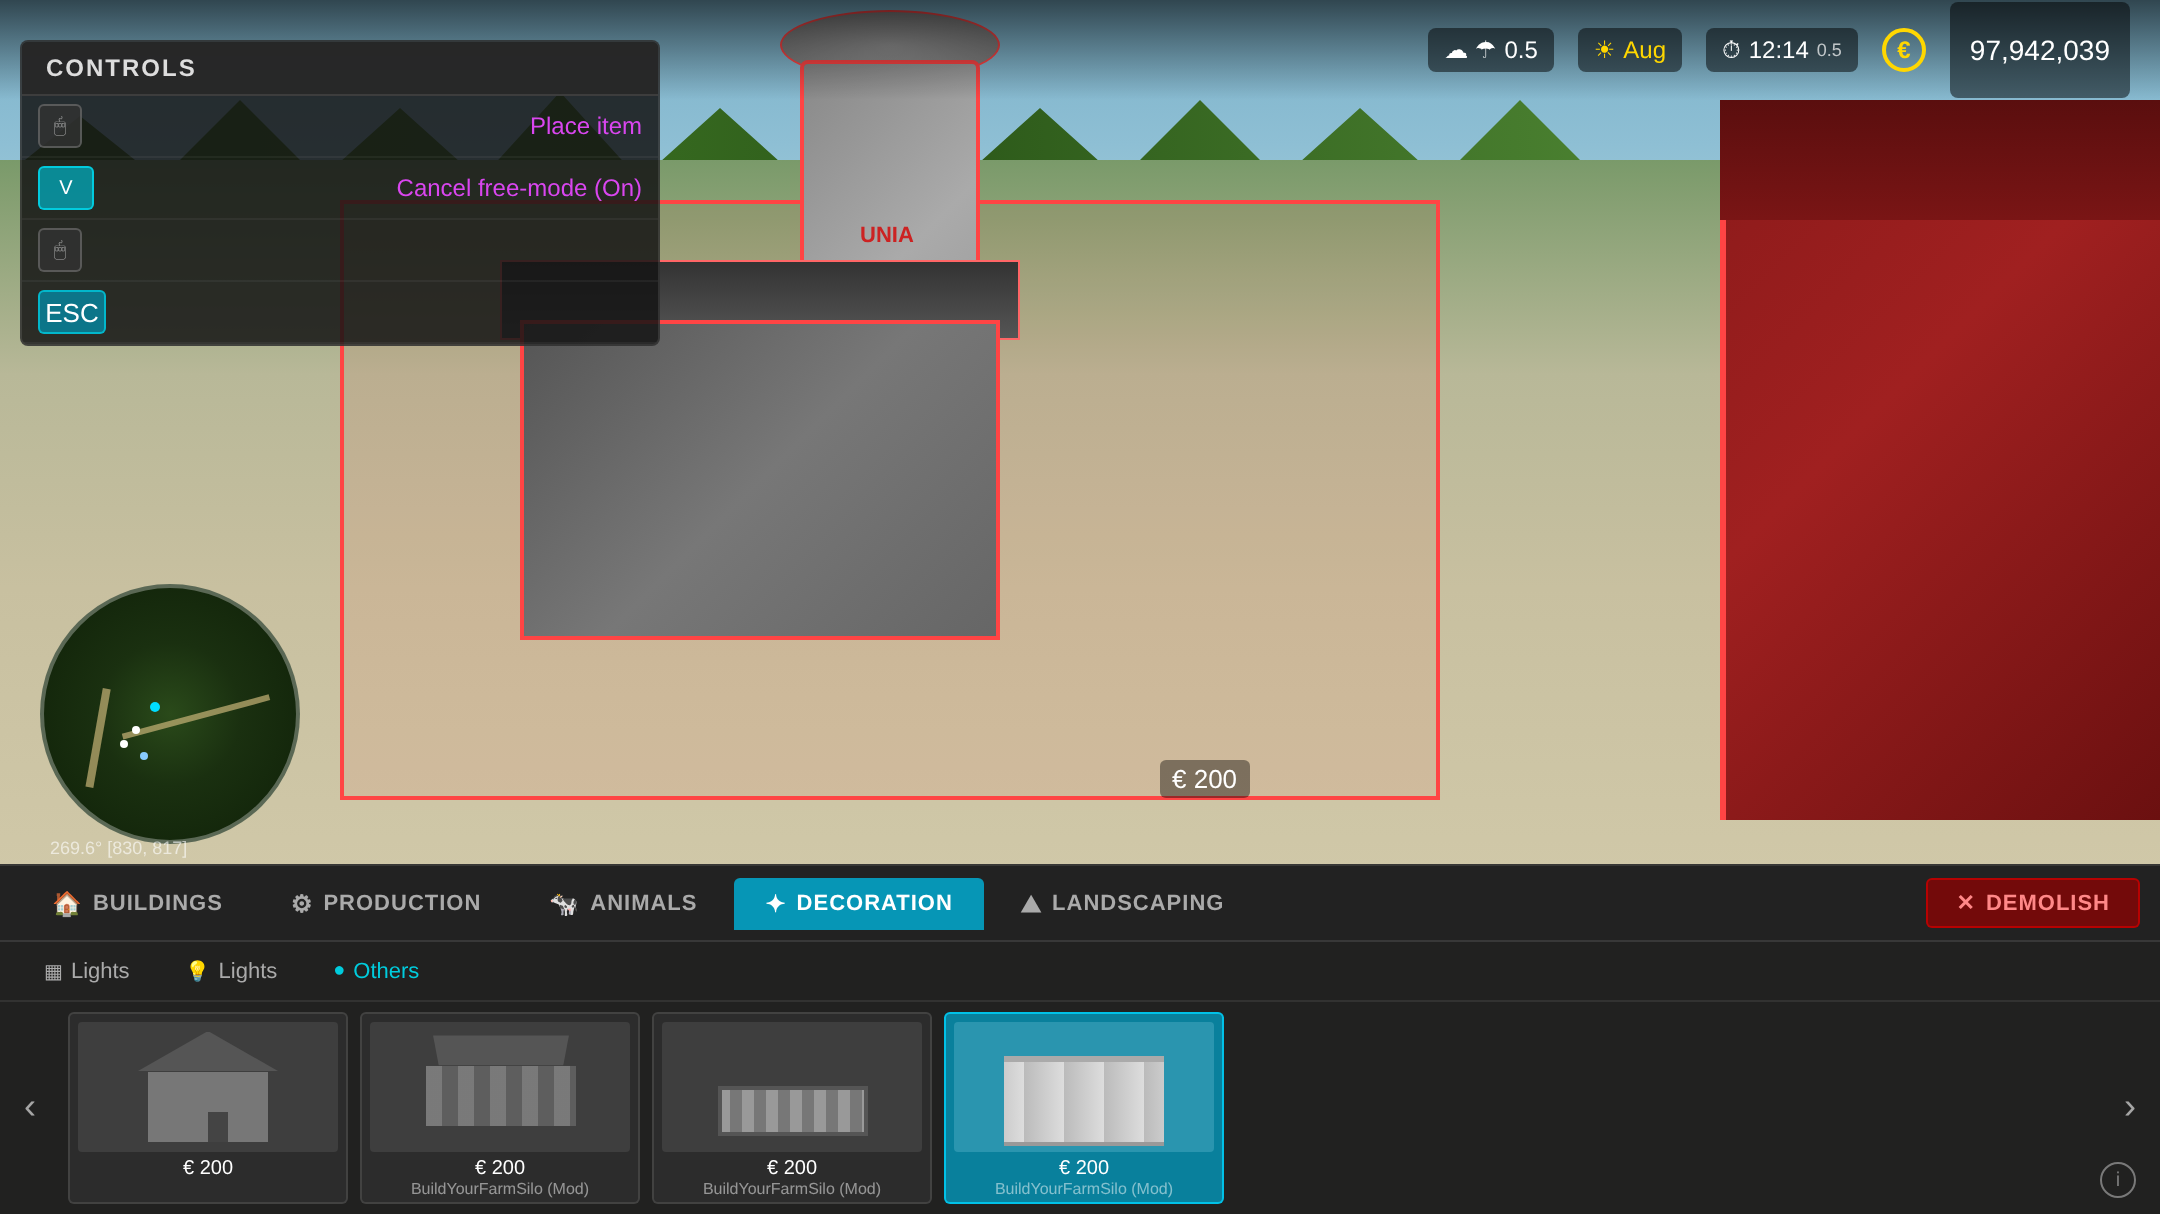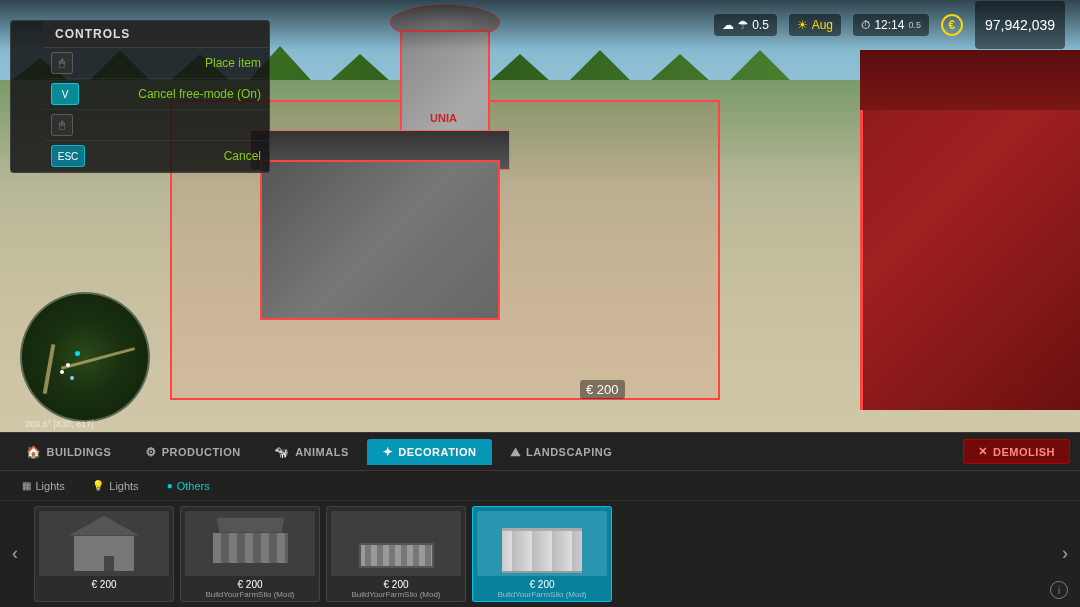--- a/index.html
+++ b/index.html
@@ -233,26 +233,25 @@
       color: white;
       font-size: 14px;
       font-weight: normal;
     }
 
     
     .controls-panel {
       position: absolute;
       top: 20px;
       left: 10px;
-      width: 260px;
+      width: 320px;
       background: rgba(20,20,20,0.85);
       border: 1px solid rgba(255,255,255,0.1);
       border-radius: 4px;
       overflow: hidden;
-      padding-left: 32px;
     }
 
     .controls-header {
       background: rgba(40,40,40,0.9);
       padding: 6px 12px;
       color: #ddd;
       font-size: 12px;
       font-weight: bold;
       letter-spacing: 1px;
       border-bottom: 1px solid rgba(255,255,255,0.1);
@@ -282,39 +281,39 @@
 
     .control-key.cyan {
       background: rgba(0,180,200,0.7);
       border-color: rgba(0,220,240,0.8);
     }
 
     .control-key.esc {
       background: rgba(0,150,180,0.7);
       border-color: rgba(0,200,220,0.8);
       width: 34px;
-      font-size: 10px;
+      font-size: 13px;
     }
 
     .control-icon {
       width: 22px;
       height: 22px;
       background: rgba(50,50,50,0.8);
       border: 1px solid rgba(255,255,255,0.2);
       border-radius: 3px;
       display: flex;
       align-items: center;
       justify-content: center;
       color: #aaa;
       font-size: 10px;
       flex-shrink: 0;
     }
 
     .control-label {
-      color: #84cc16;
+      color: #d946ef;
       font-size: 12px;
       flex: 1;
       text-align: right;
     }
 
     
     .minimap {
       position: absolute;
       bottom: 185px;
       left: 20px;
@@ -660,21 +659,20 @@
   </div>
   <div class="control-row">
     <div class="control-key cyan">V</div>
     <span class="control-label">Cancel free-mode (On)</span>
   </div>
   <div class="control-row">
     <div class="control-icon">🖱</div>
   </div>
   <div class="control-row">
     <div class="control-key esc">ESC</div>
-    <span class="control-label">Cancel</span>
   </div>
 </div>
 
 <div class="minimap">
   <div class="minimap-road"></div>
   <div class="minimap-road2"></div>
   <div class="minimap-dot" style="top:45%;left:42%;background:#00ddff;"></div>
   <div class="minimap-dot" style="top:55%;left:35%;background:white;width:4px;height:4px;"></div>
   <div class="minimap-dot" style="top:60%;left:30%;background:white;width:4px;height:4px;"></div>
   <div class="minimap-dot" style="top:65%;left:38%;background:#88ccff;width:4px;height:4px;"></div>

